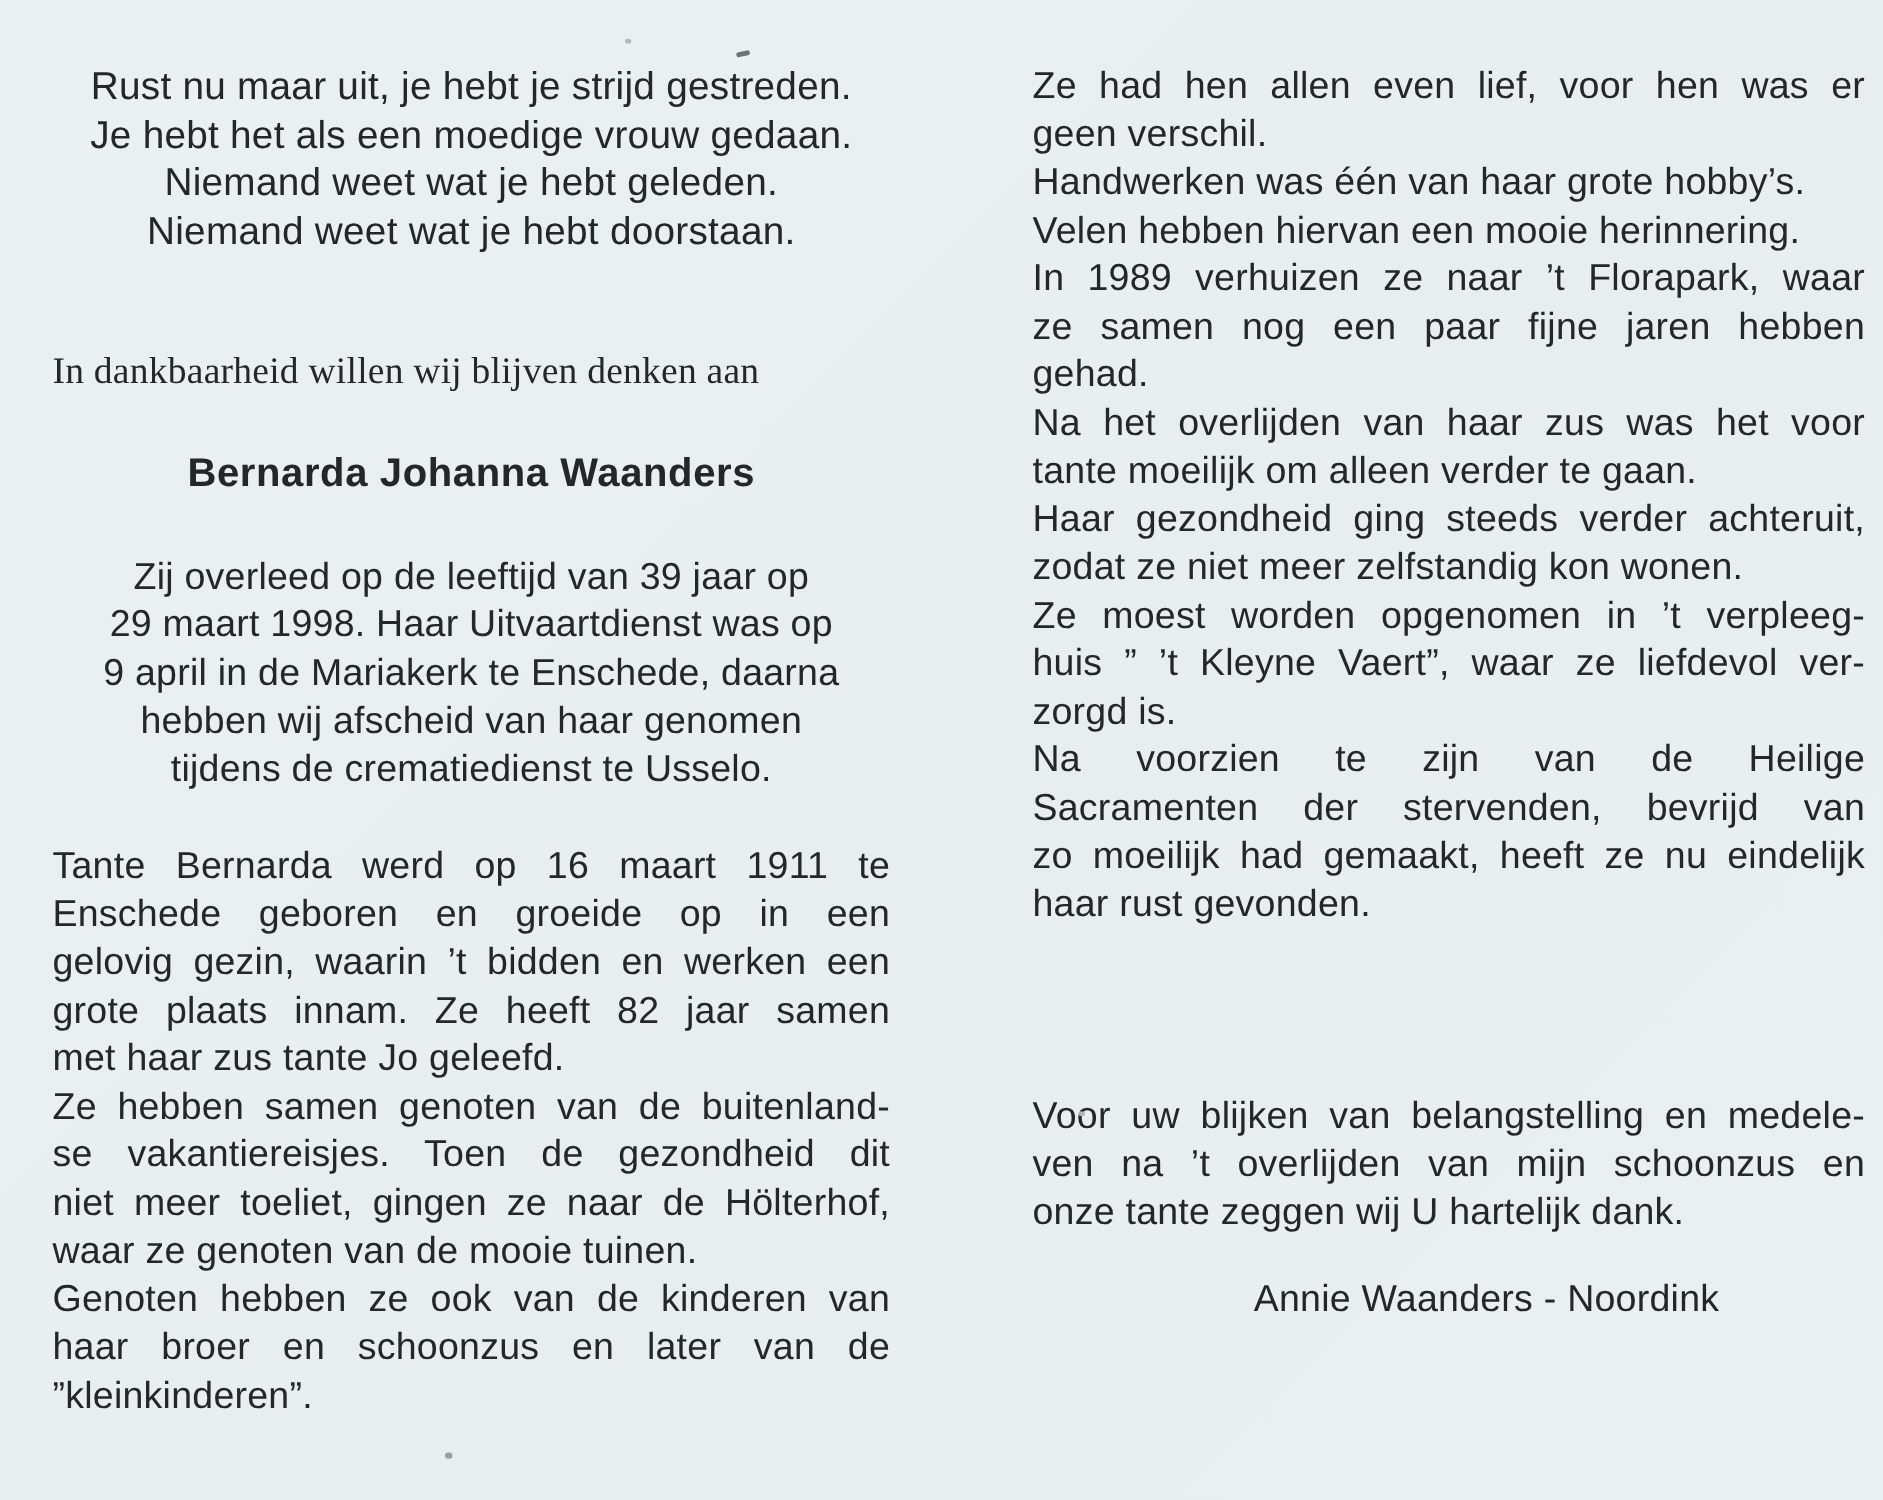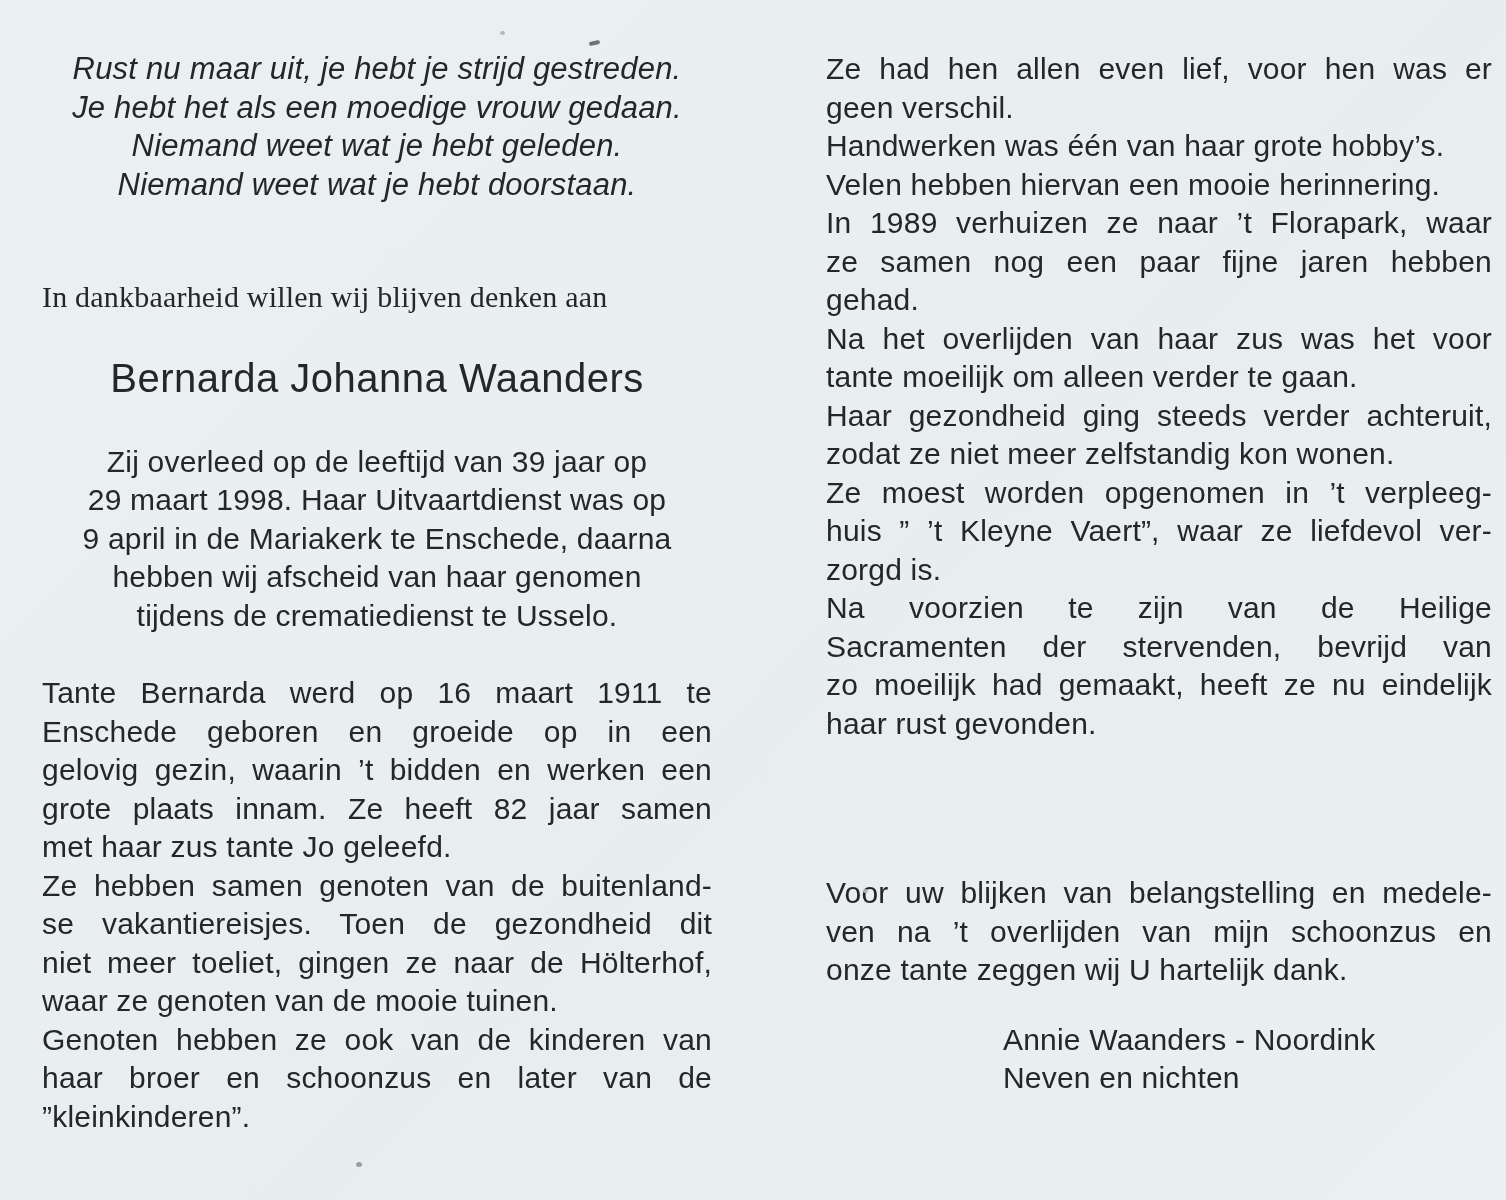--- a/index.html
+++ b/index.html
@@ -27,34 +27,33 @@
   .col-left  { left: 42px;  width: 670px; }
   .col-right { left: 826px; width: 666px; }
 
   .block {
     font-size: 30px;
     line-height: 38.5px;
     letter-spacing: 0.2px;
   }
   .poem {
     margin-top: 50px;
-    font-style: italic;
     font-size: 31px;
     text-align: center;
   }
   .intro {
     margin-top: 74px;
     text-align: left;
     font-family: Liberation Serif, serif;
   }
   .name {
     margin-top: 41px;
-    font-size: 40px;
+    font-size: 32px;
     line-height: 40px;
-    font-weight: normal;
+    font-weight: bold;
     text-align: center;
     letter-spacing: 0.5px;
   }
   .obituary {
     margin-top: 45px;
     text-align: center;
   }
   .biography {
     margin-top: 39px;
   }
@@ -149,21 +148,20 @@
       </div>
 
     <div class="block thanks">
         <div class="line just">Voor uw blijken van belangstelling en medele-</div>
         <div class="line just">ven na ’t overlijden van mijn schoonzus en</div>
         <div class="line">onze tante zeggen wij U hartelijk dank.</div>
       </div>
 
     <div class="block signature">
         <div class="line">Annie Waanders - Noordink</div>
-        <div class="line">Neven en nichten</div>
       </div>
   </div>
 
   <div class="speck speck-1"></div>
   <div class="speck speck-2"></div>
   <div class="speck speck-3"></div>
   <div class="speck speck-4"></div>
 
 </div>
 

